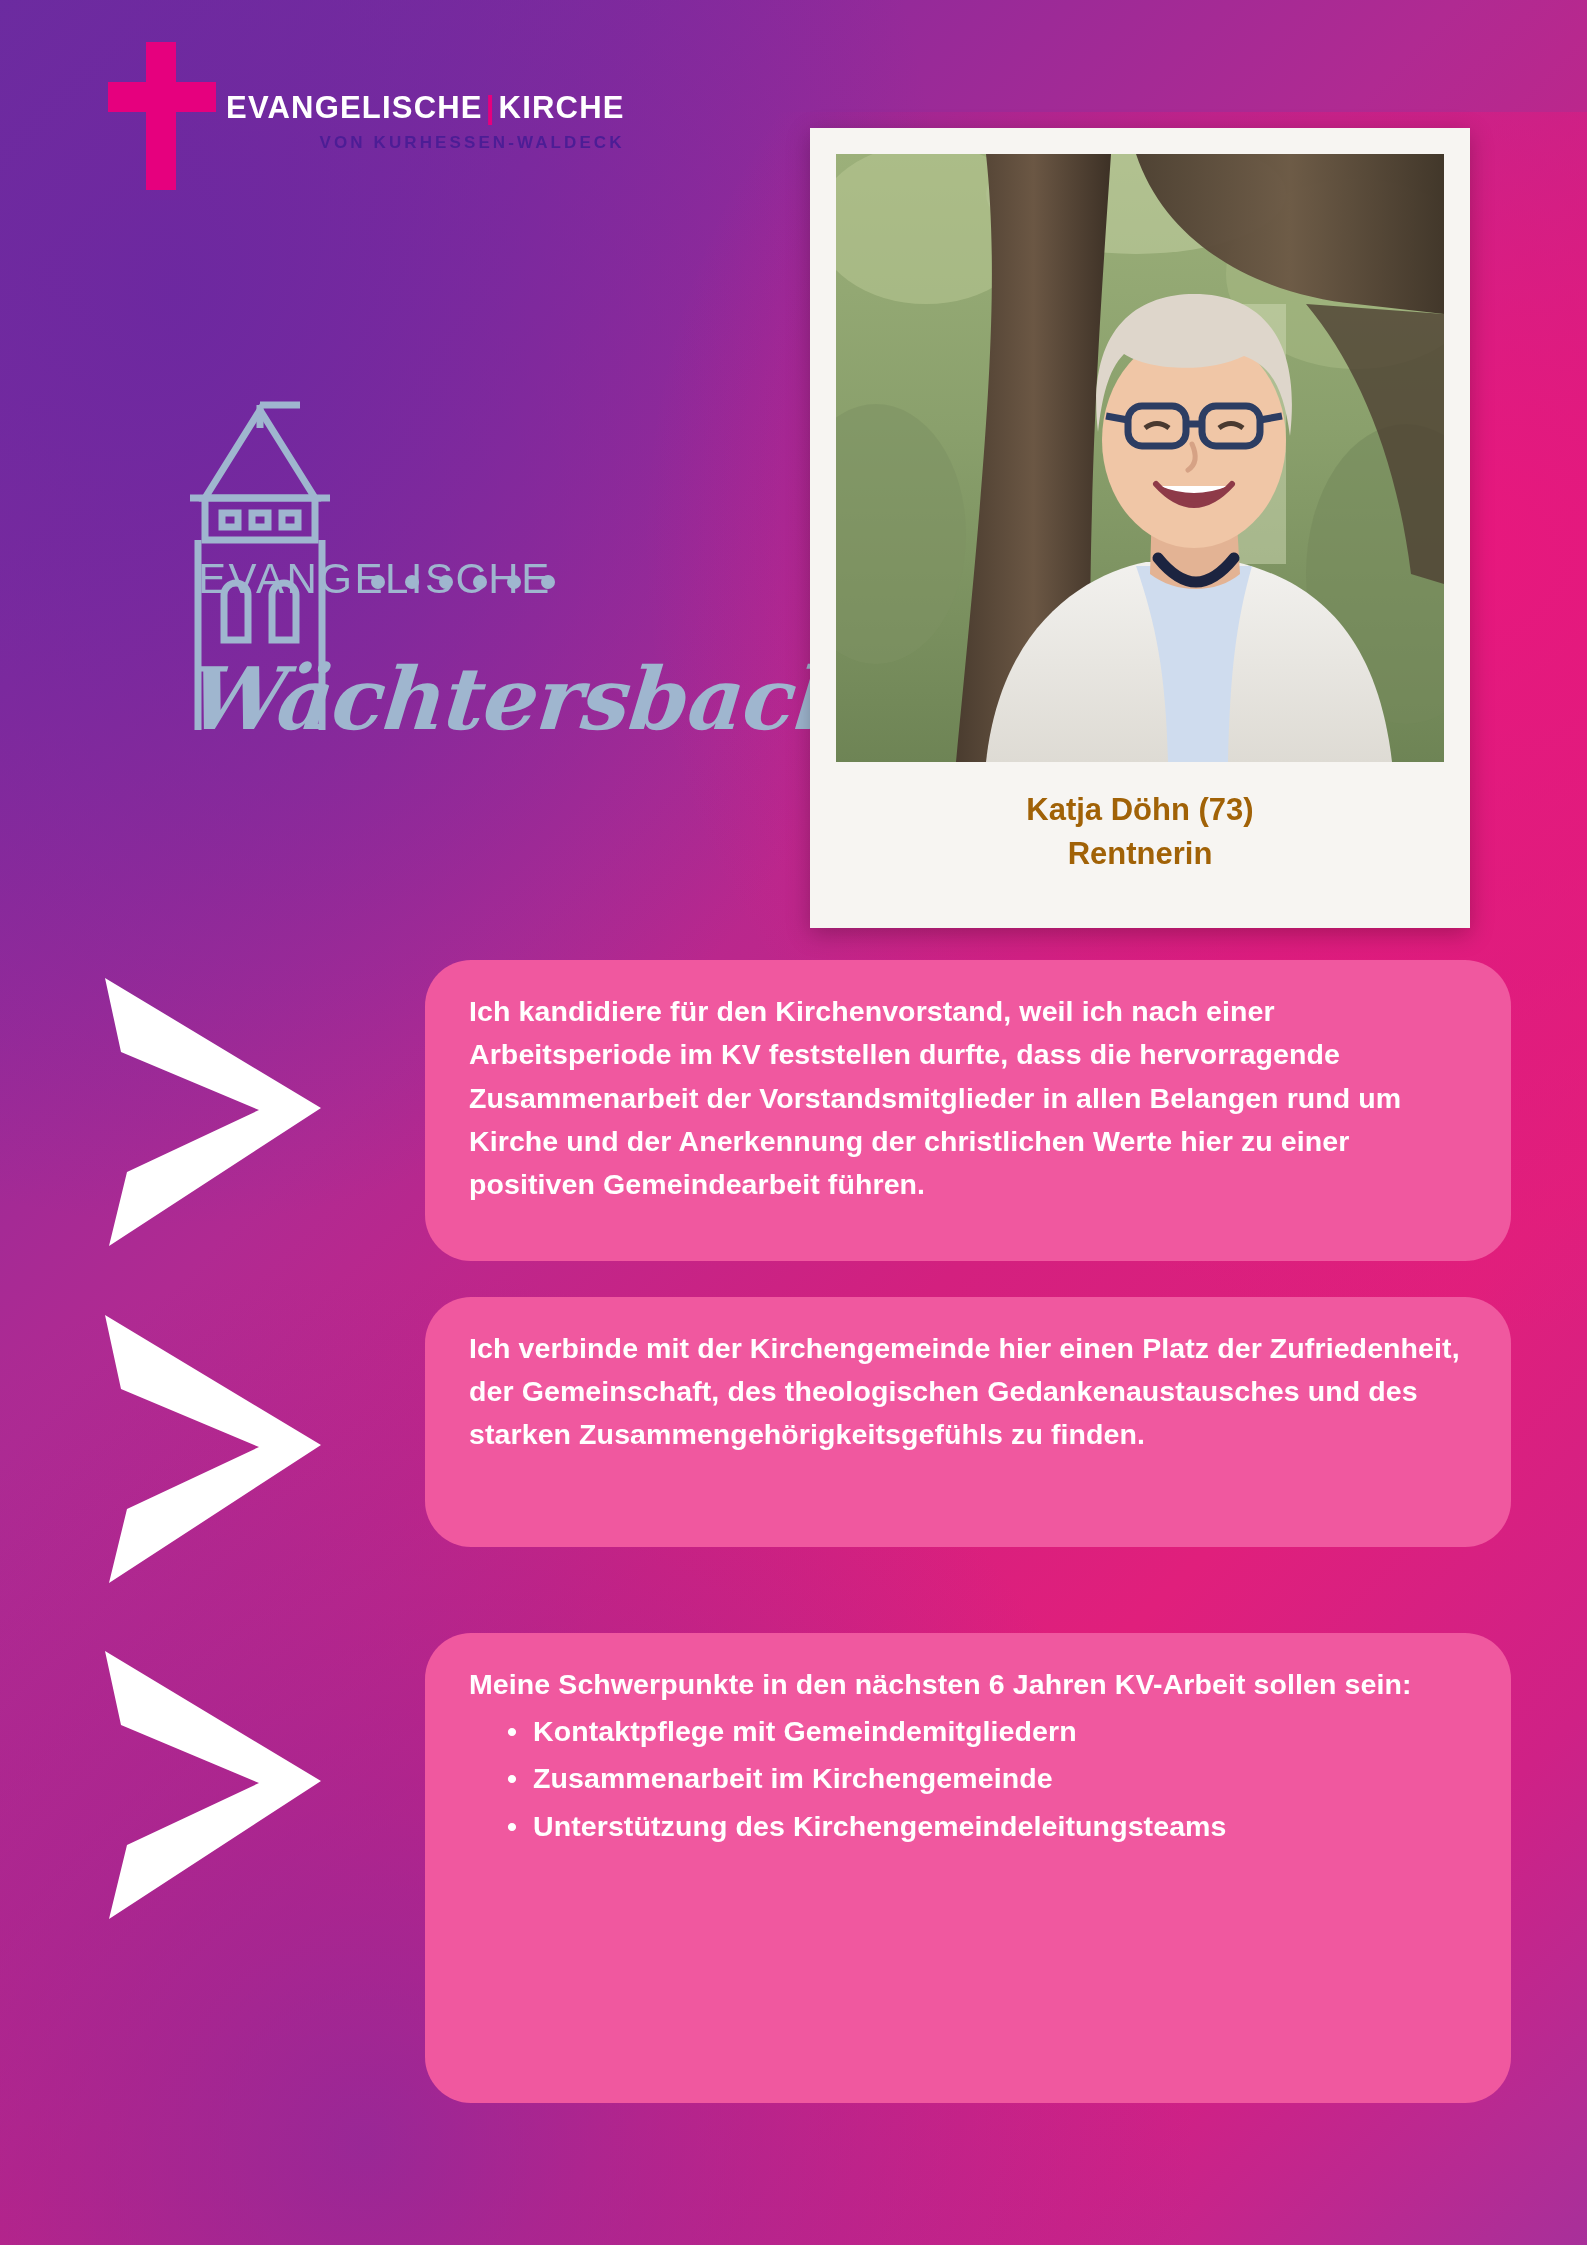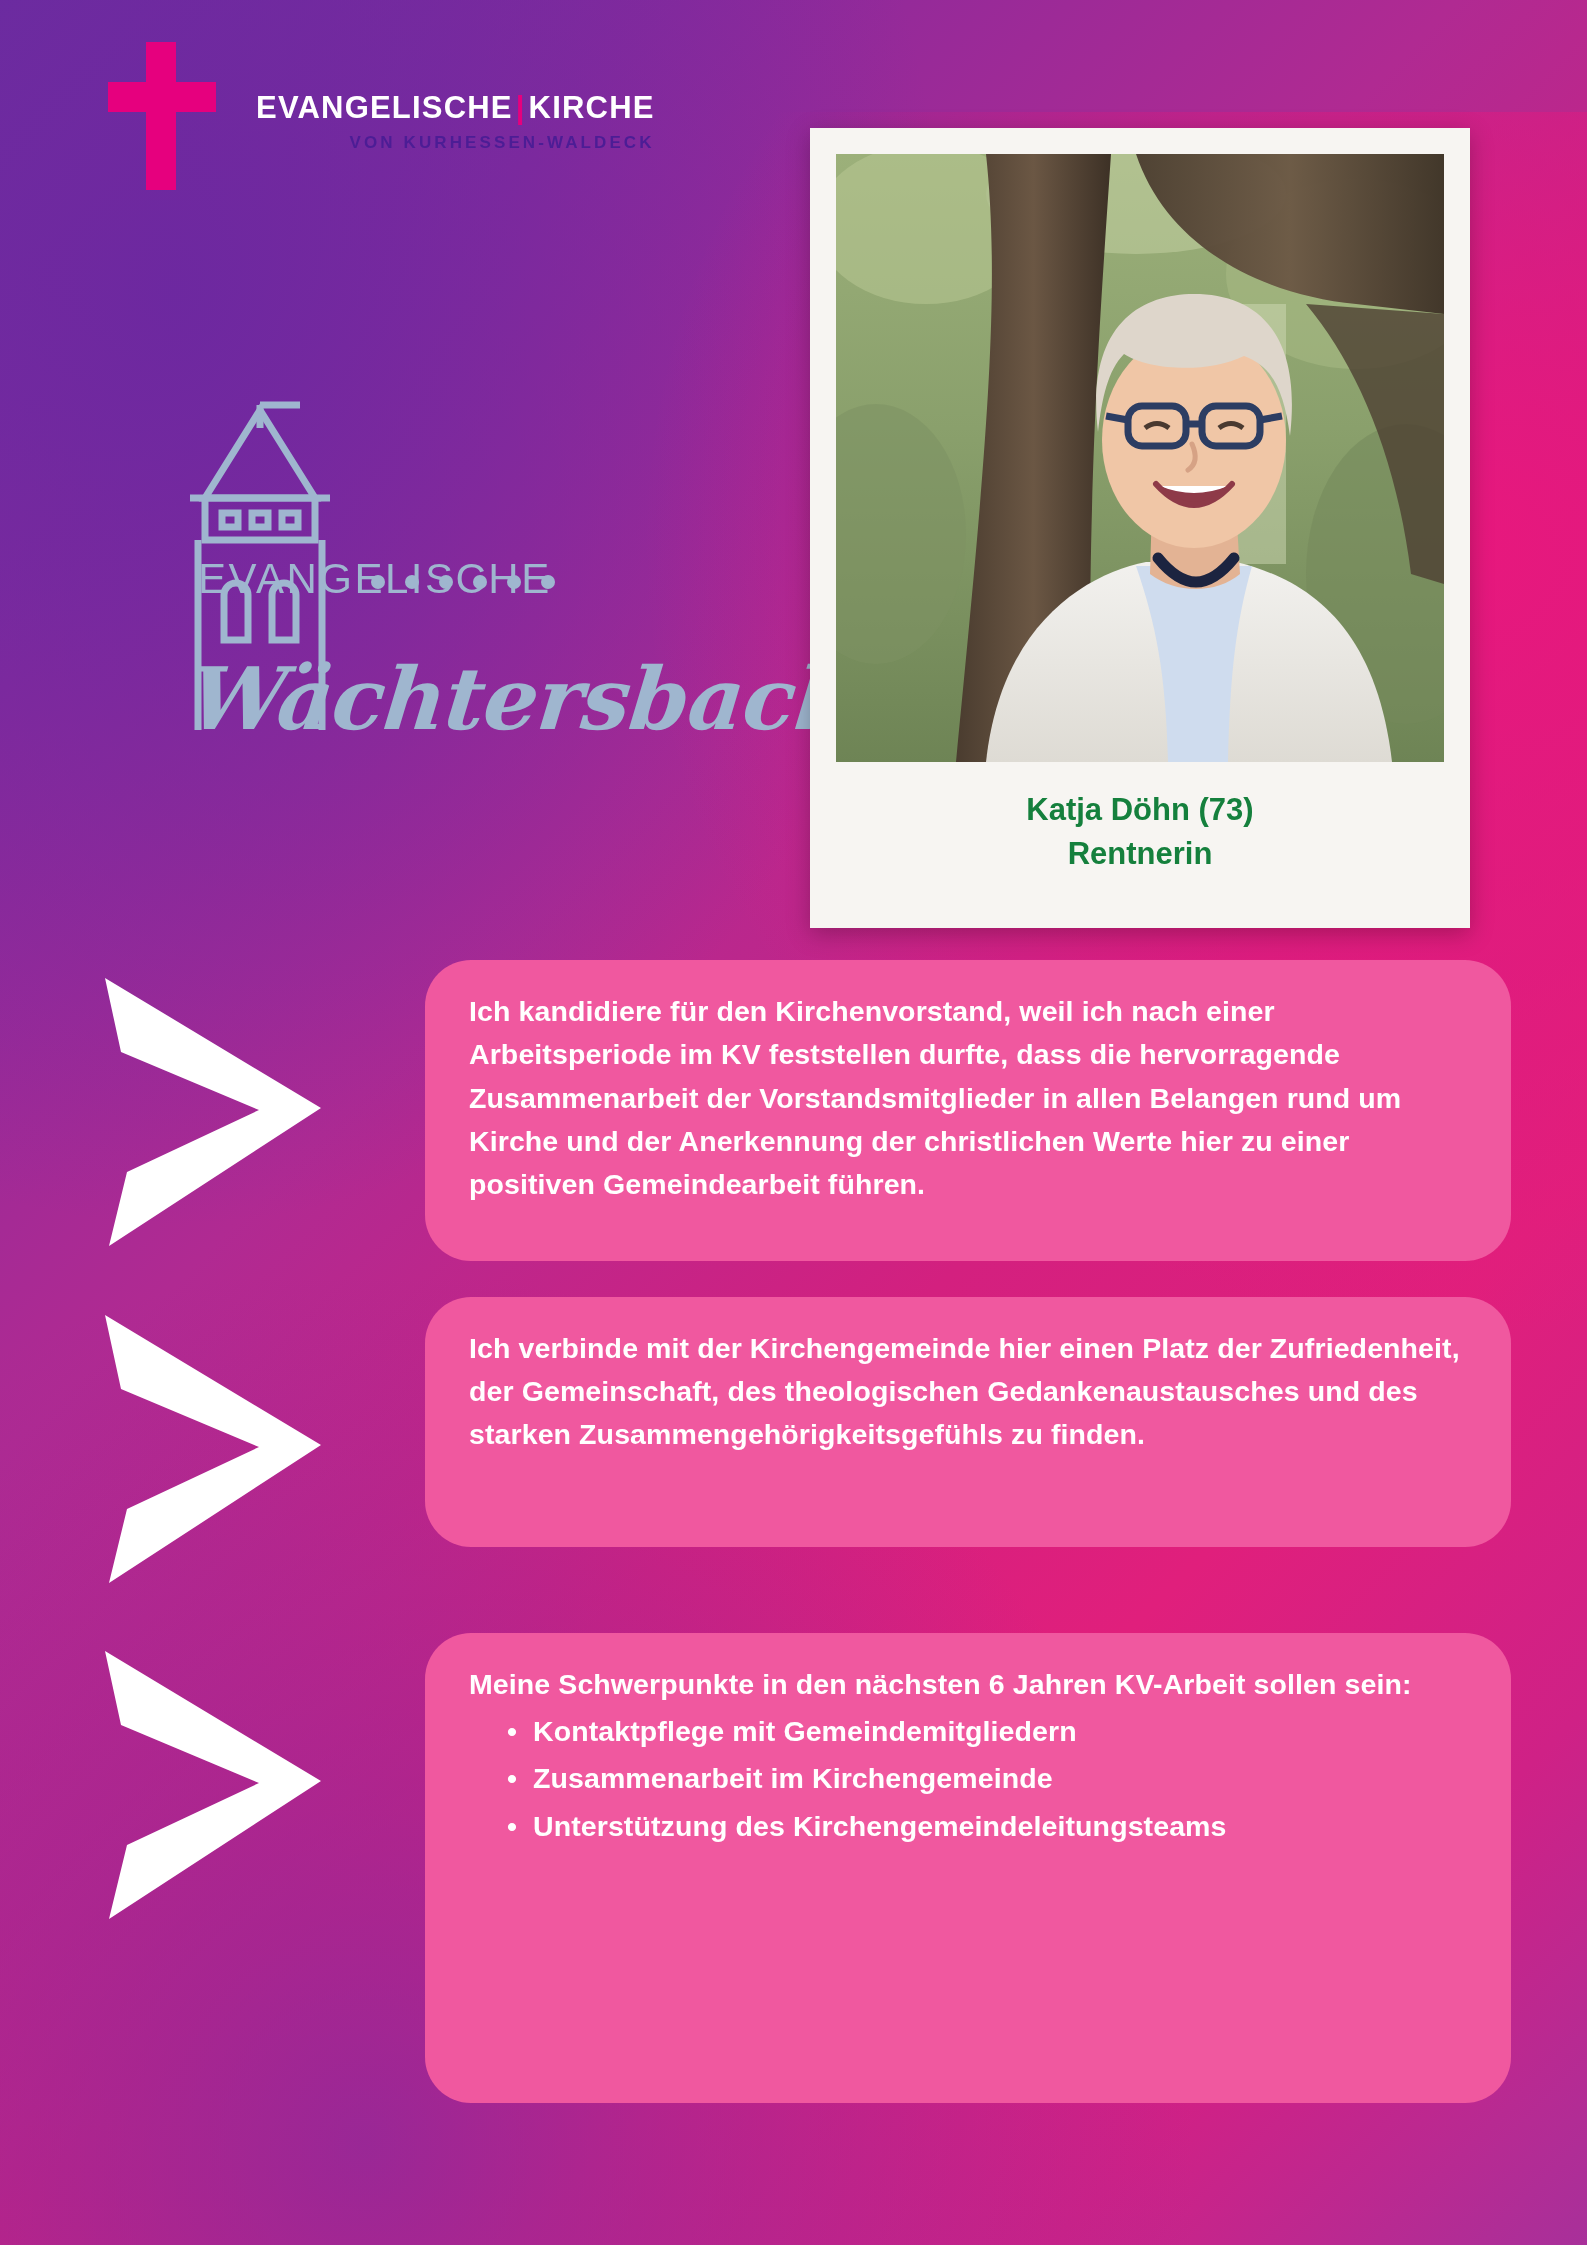--- a/index.html
+++ b/index.html
@@ -44,21 +44,21 @@
     background: radial-gradient(ellipse at 35% 70%, rgba(132,42,158,0.75) 0%, rgba(132,42,158,0) 72%);
   }
 
   
   .ekkw-logo {
     position: absolute;
     left: 108px;
     top: 42px;
     display: flex;
     align-items: center;
-    gap: 40px;
+    gap: 10px;
   }
   .ekkw-cross {
     width: 108px;
     height: 148px;
     position: relative;
   }
   .ekkw-cross .v {
     position: absolute;
     left: 38px; top: 0;
     width: 30px; height: 148px;
@@ -140,21 +140,21 @@
     overflow: hidden;
     background: #7a8c63;
   }
   .photo-svg { display: block; }
   .photo-caption {
     position: absolute;
     left: 0;
     right: 0;
     top: 660px;
     text-align: center;
-    color: #15803d;
+    color: #a16207;
     font-size: 31px;
     font-weight: bold;
     line-height: 1.42;
   }
   .photo-caption .age { font-weight: bold; }
 
   
   .statements {
     position: absolute;
     left: 0;

